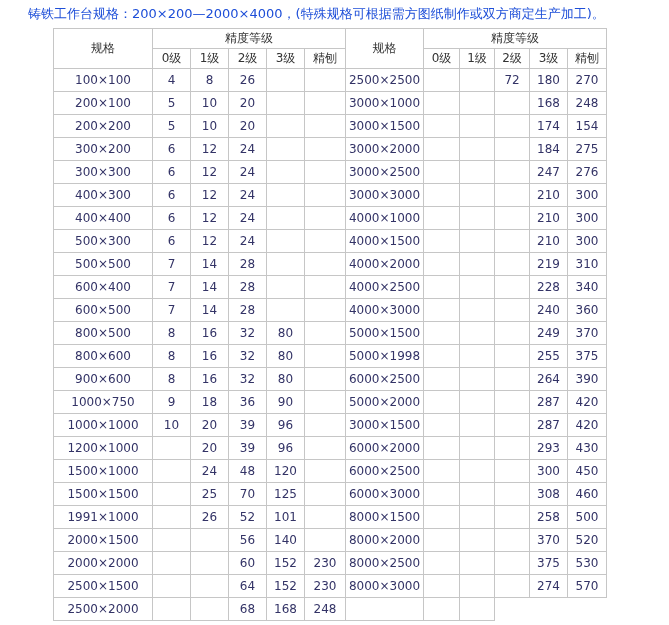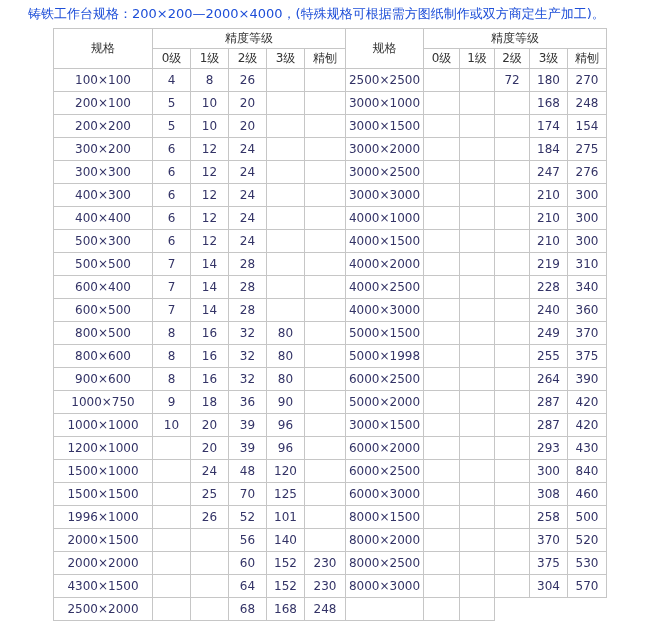--- a/index.html
+++ b/index.html
@@ -330,38 +330,38 @@
           <td></td>
           <td>24</td>
           <td>48</td>
           <td>120</td>
           <td></td>
           <td>6000×2500</td>
           <td></td>
           <td></td>
           <td></td>
           <td>300</td>
-          <td>840</td>
+          <td>450</td>
         </tr>
         <tr>
           <td>1500×1500</td>
           <td></td>
           <td>25</td>
           <td>70</td>
           <td>125</td>
           <td></td>
           <td>6000×3000</td>
           <td></td>
           <td></td>
           <td></td>
           <td>308</td>
           <td>460</td>
         </tr>
         <tr>
-          <td>1996×1000</td>
+          <td>1991×1000</td>
           <td></td>
           <td>26</td>
           <td>52</td>
           <td>101</td>
           <td></td>
           <td>8000×1500</td>
           <td></td>
           <td></td>
           <td></td>
           <td>258</td>
@@ -389,31 +389,31 @@
           <td>152</td>
           <td>230</td>
           <td>8000×2500</td>
           <td></td>
           <td></td>
           <td></td>
           <td>375</td>
           <td>530</td>
         </tr>
         <tr>
-          <td>4300×1500</td>
+          <td>2500×1500</td>
           <td></td>
           <td></td>
           <td>64</td>
           <td>152</td>
           <td>230</td>
           <td>8000×3000</td>
           <td></td>
           <td></td>
           <td></td>
-          <td>304</td>
+          <td>274</td>
           <td>570</td>
         </tr>
         <tr>
           <td>2500×2000</td>
           <td></td>
           <td></td>
           <td>68</td>
           <td>168</td>
           <td>248</td>
           <td></td>

